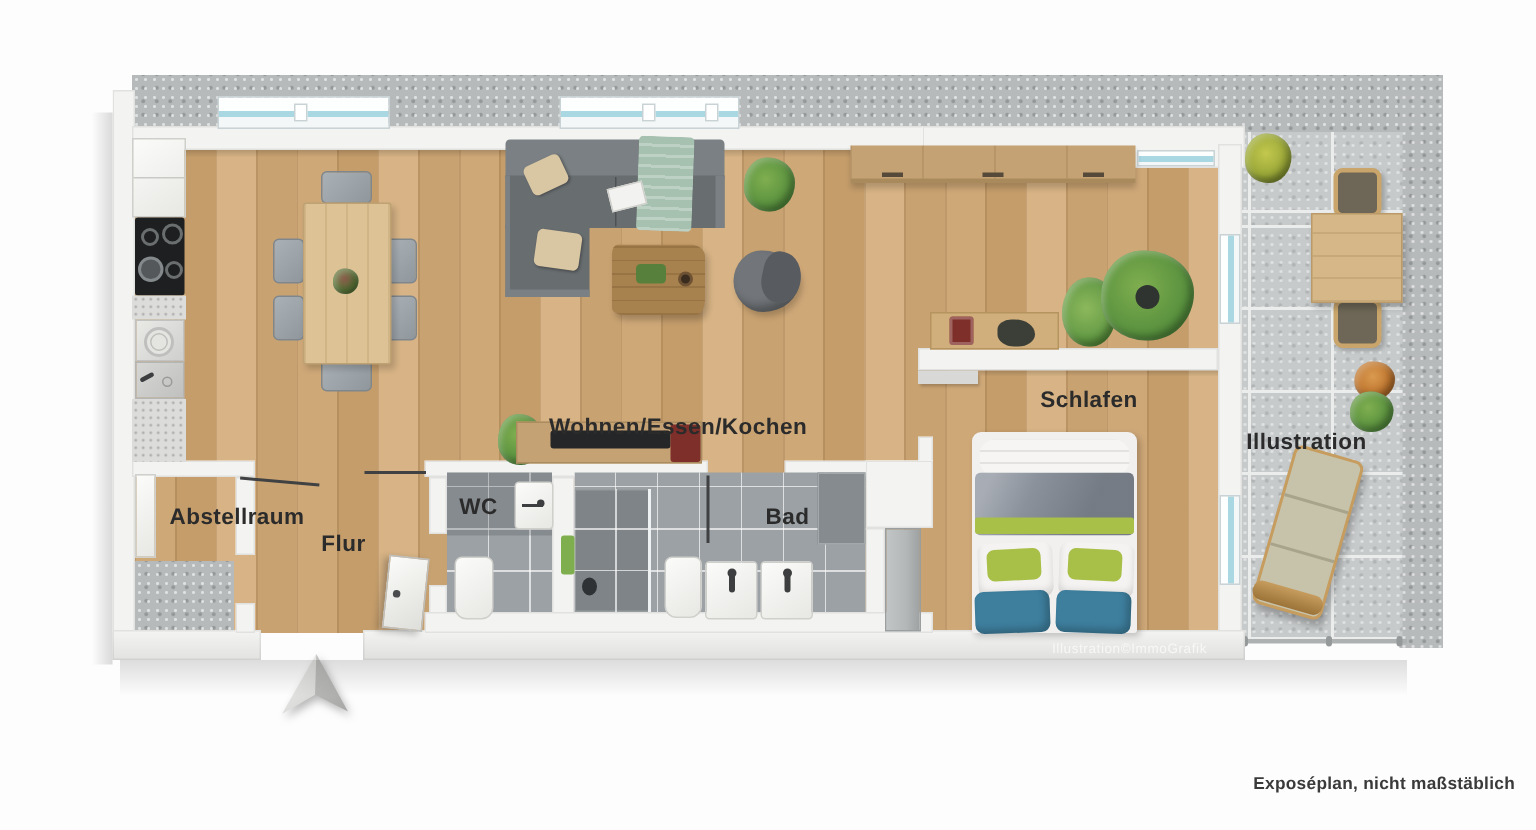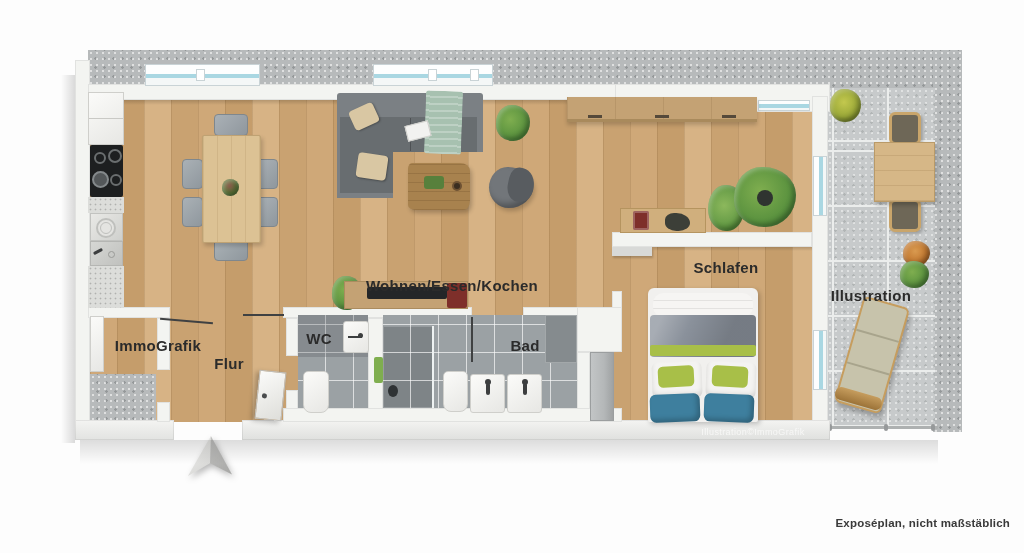--- a/index.html
+++ b/index.html
@@ -213,20 +213,20 @@
     <div class="abs" style="left:0;top:66px;width:100%;height:2px;background:#a8a48c;"></div>
     <div class="abs" style="left:-3px;top:92px;width:48px;height:13px;background:linear-gradient(var(--loungerframe),#9c7338);border-radius:6px;"></div>
   </div>
 
   <div class="abs shadow-h" style="left:80px;top:440px;width:858px;height:24px;opacity:.8;"></div>
   <div class="abs" style="left:61px;top:75px;width:14px;height:368px;background:linear-gradient(to left,rgba(0,0,0,.14),rgba(0,0,0,0));"></div>
 
   <div class="abs room-label" style="left:452px;top:241px;margin-top:44px;">Wohnen/Essen/Kochen</div>
   <div class="abs room-label" style="left:726px;top:267px;">Schlafen</div>
   <div class="abs room-label" style="left:871px;top:295px;">Illustration</div>
-  <div class="abs room-label" style="left:158px;top:345px;">ImmoGrafik</div>
+  <div class="abs room-label" style="left:158px;top:345px;">Abstellraum</div>
   <div class="abs room-label" style="left:229px;top:363px;">Flur</div>
   <div class="abs room-label" style="left:319px;top:338px;">WC</div>
   <div class="abs room-label" style="left:525px;top:345px;">Bad</div>
 
   <div class="abs" style="left:753px;top:432px;transform:translate(-50%,-50%);font-size:9px;color:#fdfdfc;opacity:.75;letter-spacing:.4px;white-space:nowrap;">Illustration©ImmoGrafik</div>
   <div class="abs" style="right:14px;top:517px;font-size:11.5px;font-weight:600;color:#3a3a3a;letter-spacing:.2px;white-space:nowrap;">Exposéplan, nicht maßstäblich</div>
 </div>
 
 </body></html>

